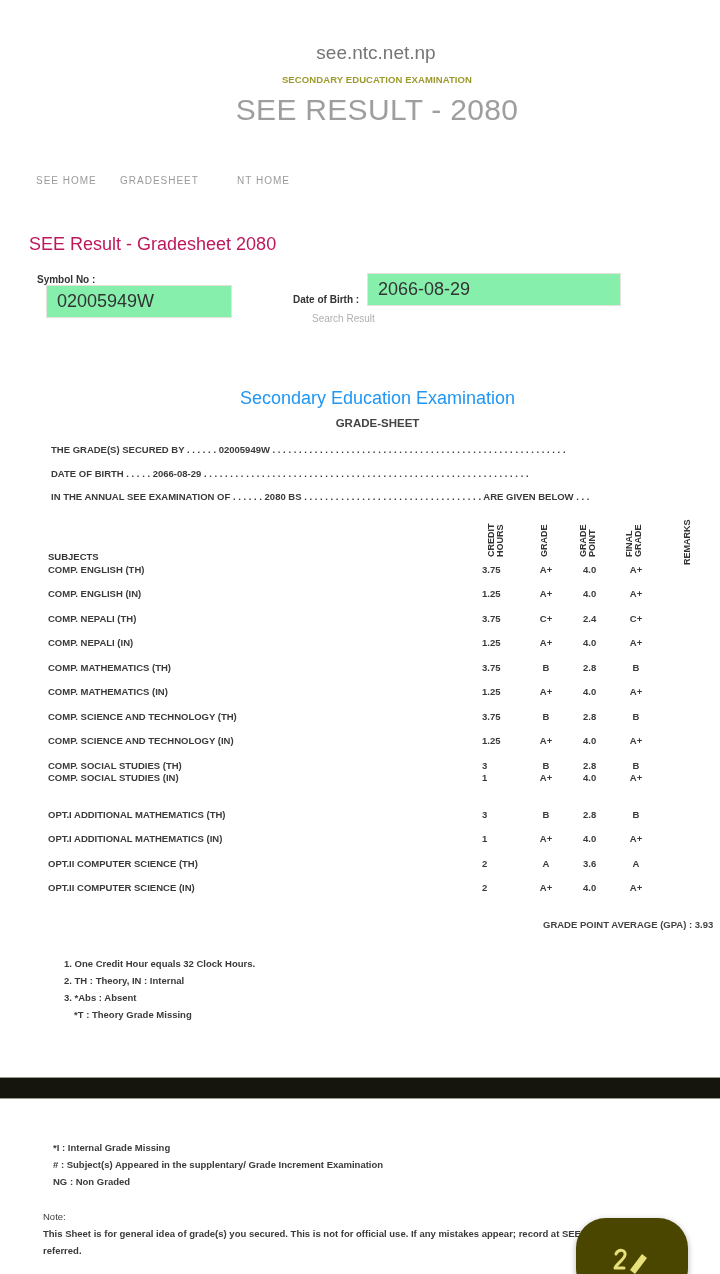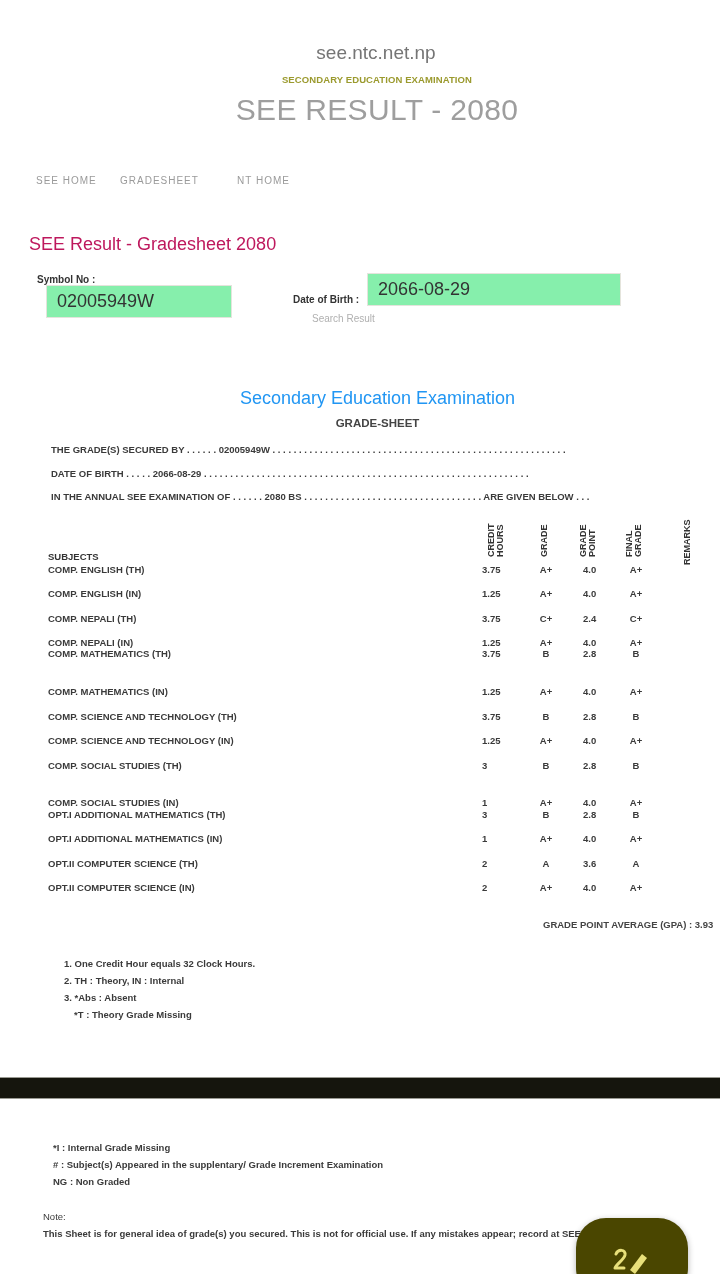--- a/index.html
+++ b/index.html
@@ -108,21 +108,21 @@
     <span class="c-gp">2.4</span>
     <span class="c-fg">C+</span>
   </div>
   <div class="row" style="top:637px;">
     <span class="c-subj">COMP. NEPALI (IN)</span>
     <span class="c-ch">1.25</span>
     <span class="c-gr">A+</span>
     <span class="c-gp">4.0</span>
     <span class="c-fg">A+</span>
   </div>
-  <div class="row" style="top:648px;">
+  <div class="row" style="top:662px;">
     <span class="c-subj">COMP. MATHEMATICS (TH)</span>
     <span class="c-ch">3.75</span>
     <span class="c-gr">B</span>
     <span class="c-gp">2.8</span>
     <span class="c-fg">B</span>
   </div>
   <div class="row" style="top:686px;">
     <span class="c-subj">COMP. MATHEMATICS (IN)</span>
     <span class="c-ch">1.25</span>
     <span class="c-gr">A+</span>
@@ -143,21 +143,21 @@
     <span class="c-gp">4.0</span>
     <span class="c-fg">A+</span>
   </div>
   <div class="row" style="top:760px;">
     <span class="c-subj">COMP. SOCIAL STUDIES (TH)</span>
     <span class="c-ch">3</span>
     <span class="c-gr">B</span>
     <span class="c-gp">2.8</span>
     <span class="c-fg">B</span>
   </div>
-  <div class="row" style="top:797px;">
+  <div class="row" style="top:772px;">
     <span class="c-subj">COMP. SOCIAL STUDIES (IN)</span>
     <span class="c-ch">1</span>
     <span class="c-gr">A+</span>
     <span class="c-gp">4.0</span>
     <span class="c-fg">A+</span>
   </div>
   <div class="row" style="top:809px;">
     <span class="c-subj">OPT.I ADDITIONAL MATHEMATICS (TH)</span>
     <span class="c-ch">3</span>
     <span class="c-gr">B</span>
@@ -200,20 +200,21 @@
 
 <div class="notes" style="top:1139px; left:53px;">
   <div>*I : Internal Grade Missing</div>
   <div># : Subject(s) Appeared in the supplentary/ Grade Increment Examination</div>
   <div>NG : Non Graded</div>
 </div>
 
 <div class="notes" style="top:1208px;">
   <div style="font-weight:normal;">Note:</div>
   <div>This Sheet is for general idea of grade(s) you secured. This is not for official use. If any mistakes appear; record at SEE</div>
+  <div>referred.</div>
 </div>
 
 <div class="fab">
   <svg width="40" height="30" viewBox="0 0 40 30">
     <path d="M4 8 C 6 3, 14 3, 13 9 C 12 14, 4 18, 3 22 L 12 22" fill="none" stroke="#e8e07a" stroke-width="3" stroke-linecap="round" stroke-linejoin="round"></path>
     <path d="M18 24 L 30 8 L 35 12 L 23 28 Z" fill="#e8e07a"></path>
   </svg>
 </div>
 
 </body></html>

